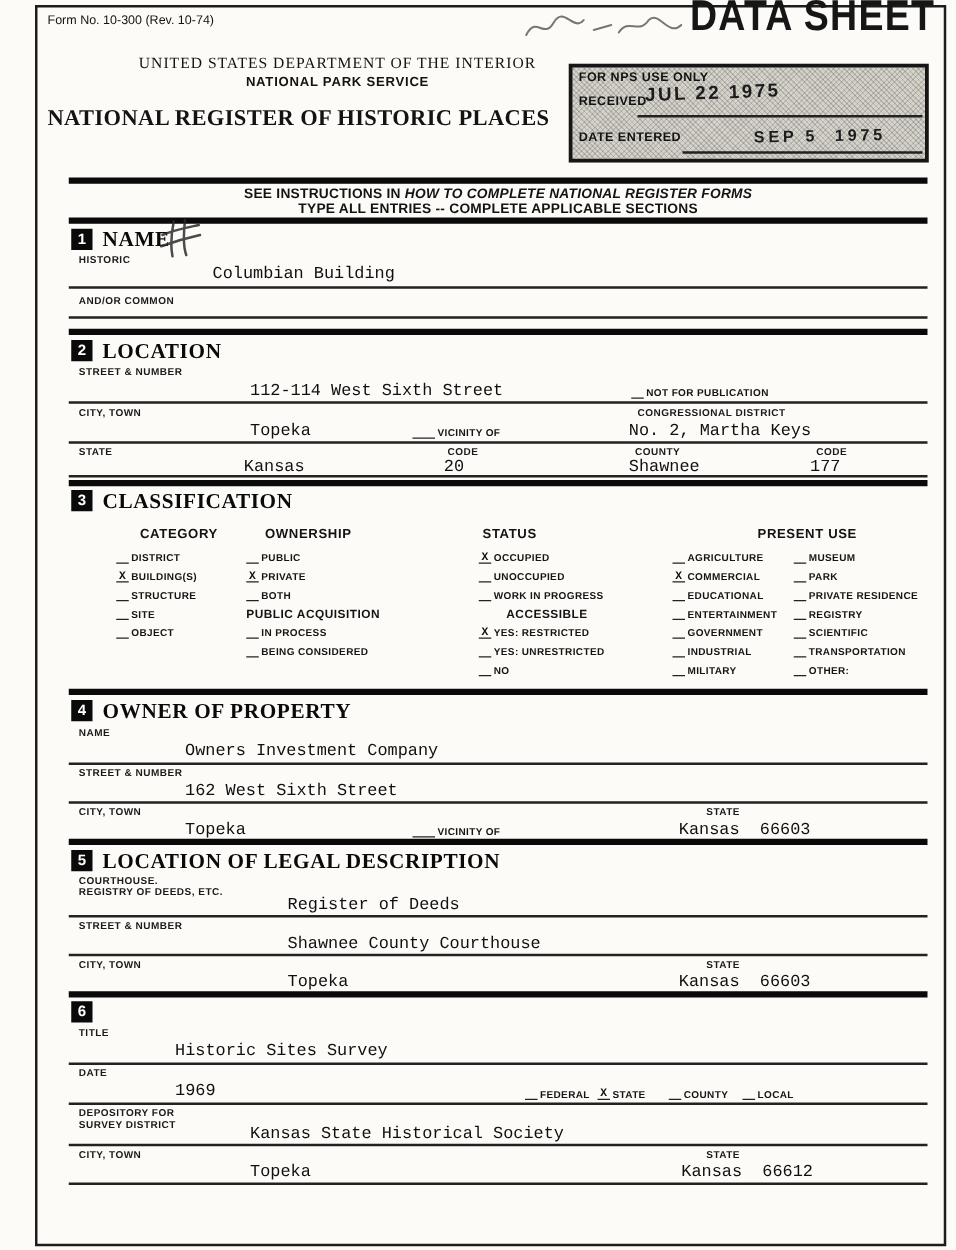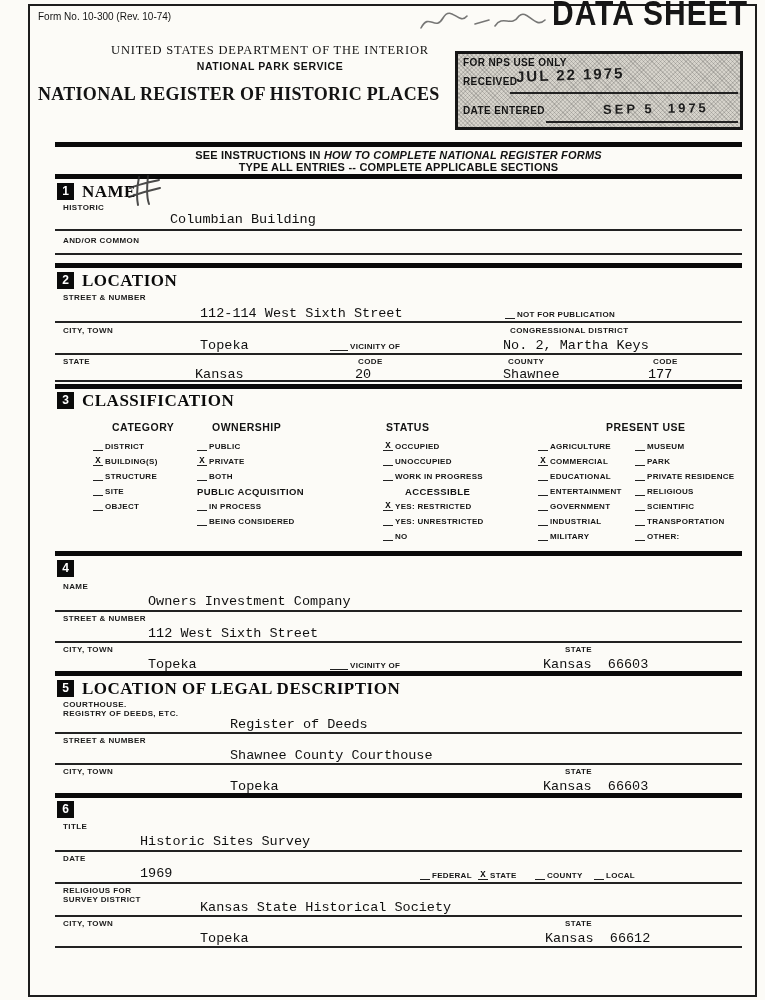--- a/index.html
+++ b/index.html
@@ -239,42 +239,43 @@
   <div class="cb" style="left:635px;top:457px">
       <span class="mk"></span>
       <span>PARK</span>
     </div>
   <div class="cb" style="left:635px;top:472px">
       <span class="mk"></span>
       <span>PRIVATE RESIDENCE</span>
     </div>
   <div class="cb" style="left:635px;top:487px">
       <span class="mk"></span>
-      <span>RELIGIOUS</span>
+      <span>REGISTRY</span>
     </div>
   <div class="cb" style="left:635px;top:502px">
       <span class="mk"></span>
       <span>SCIENTIFIC</span>
     </div>
   <div class="cb" style="left:635px;top:517px">
       <span class="mk"></span>
       <span>TRANSPORTATION</span>
     </div>
   <div class="cb" style="left:635px;top:532px">
       <span class="mk"></span>
       <span>OTHER:</span>
     </div>
 
   <div class="bar" style="top:551px"></div>
   <div class="num" style="left:57px;top:560px">4</div>
+  <div class="stit" style="left:82px;top:559px">OWNER OF PROPERTY</div>
   <div class="lab" style="left:63px;top:582px">NAME</div>
   <div class="val" style="left:148px;top:594px">Owners Investment Company</div>
   <div class="rule" style="top:610px"></div>
   <div class="lab" style="left:63px;top:614px">STREET &amp; NUMBER</div>
-  <div class="val" style="left:148px;top:626px">112 West Sixth Street</div>
+  <div class="val" style="left:148px;top:626px">162 West Sixth Street</div>
   <div class="rule" style="top:641px"></div>
   <div class="lab" style="left:63px;top:645px">CITY, TOWN</div>
   <div class="lab" style="left:565px;top:645px">STATE</div>
   <div class="val" style="left:148px;top:657px">Topeka</div>
   <div class="cb" style="left:330px;top:661px">
       <span class="mk wide"></span>
       <span>VICINITY OF</span>
     </div>
   <div class="val" style="left:543px;top:657px">Kansas  66603</div>
 
@@ -310,21 +311,21 @@
     </div>
   <div class="cb" style="left:535px;top:871px">
       <span class="mk"></span>
       <span>COUNTY</span>
     </div>
   <div class="cb" style="left:594px;top:871px">
       <span class="mk"></span>
       <span>LOCAL</span>
     </div>
   <div class="rule" style="top:882px"></div>
-  <div class="lab" style="left:63px;top:886px">RELIGIOUS FOR</div>
+  <div class="lab" style="left:63px;top:886px">DEPOSITORY FOR</div>
   <div class="lab" style="left:63px;top:895px">SURVEY DISTRICT</div>
   <div class="val" style="left:200px;top:900px">Kansas State Historical Society</div>
   <div class="rule" style="top:915px"></div>
   <div class="lab" style="left:63px;top:919px">CITY, TOWN</div>
   <div class="lab" style="left:565px;top:919px">STATE</div>
   <div class="val" style="left:200px;top:931px">Topeka</div>
   <div class="val" style="left:545px;top:931px">Kansas  66612</div>
   <div class="rule" style="top:946px"></div>
 </div>
 

